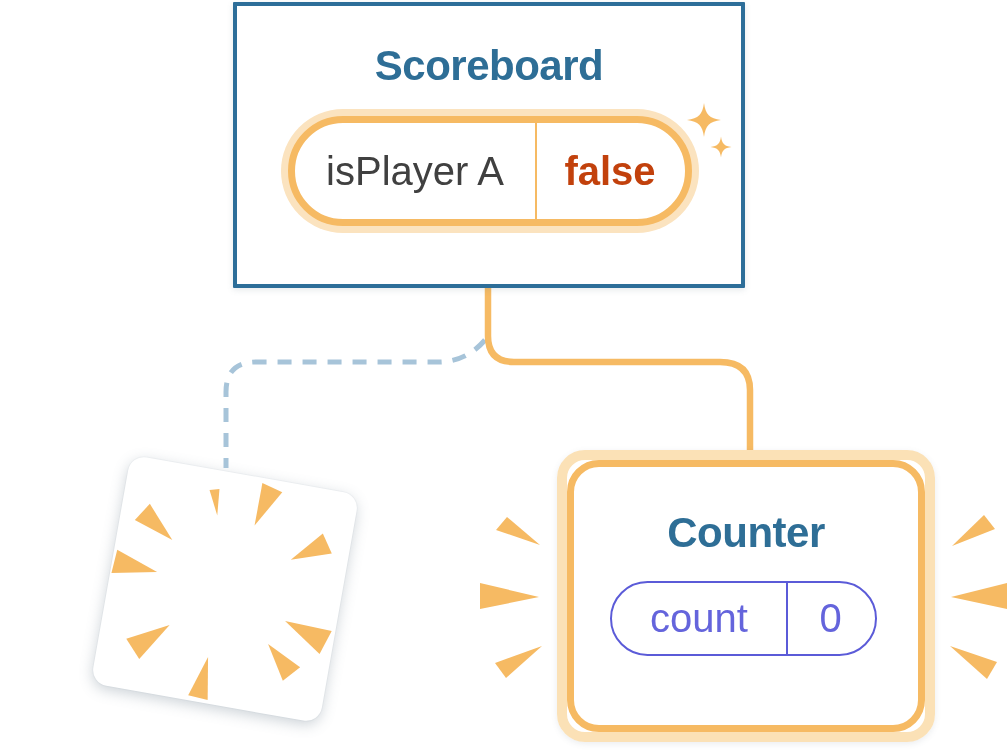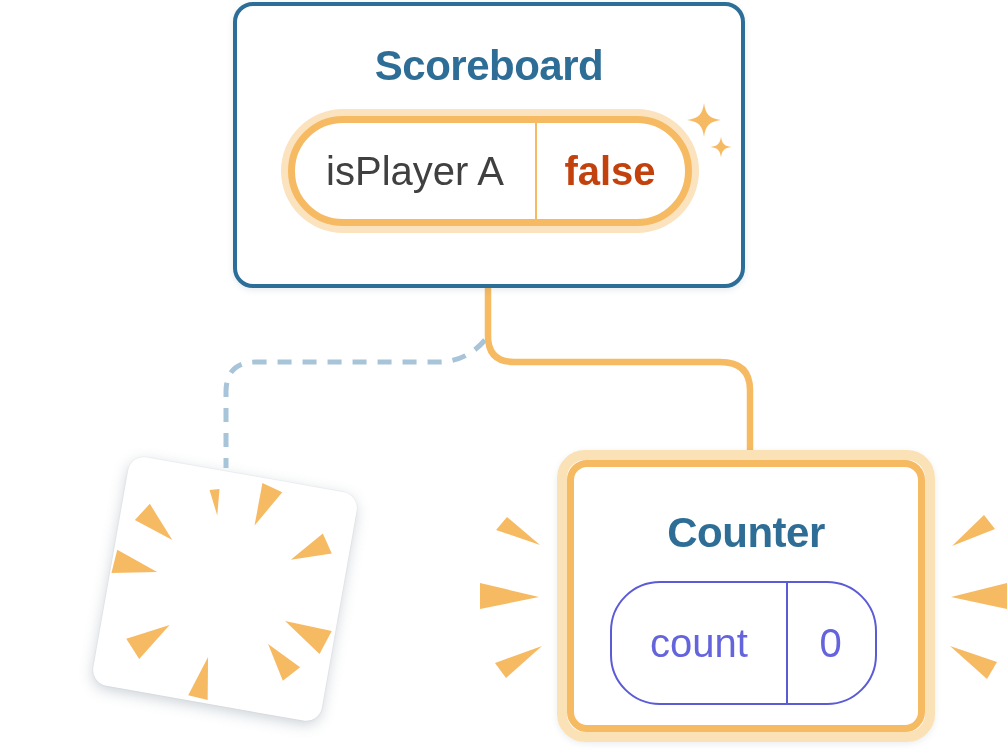--- a/index.html
+++ b/index.html
@@ -5,21 +5,21 @@
   html,body{margin:0;padding:0;background:#ffffff;}
   .canvas{
     position:relative;width:1008px;height:750px;background:#ffffff;overflow:hidden;
     font-family:"Liberation Sans", sans-serif;
   }
   .canvas *{box-sizing:border-box;}
 
   
   .scoreboard-card{
     position:absolute;left:233px;top:2px;width:512px;height:286px;
-    background:#ffffff;border:4px solid #2D6E99;border-radius:20px;
+    background:#ffffff;border:4px solid #2D6E99;border-radius:1px;
     box-shadow:0 2px 6px rgba(90,110,120,.15);z-index:3;
   }
   .card-title{
     position:absolute;left:0;right:0;text-align:center;
     font-size:42px;font-weight:600;letter-spacing:-0.5px;color:#2E6E96;
   }
   .scoreboard-card .card-title{top:36px;}
 
   .state-pill{
     position:absolute;display:flex;align-items:stretch;background:#ffffff;
@@ -49,25 +49,25 @@
   .burst-svg{position:absolute;left:0;top:0;}
 
   
   .counter-card{
     position:absolute;left:557px;top:450px;width:378px;height:292px;
     border:10px solid #FBE1B6;border-radius:28px;background:transparent;
     box-shadow:0 2px 6px rgba(90,110,120,.12);z-index:3;
   }
   .counter-card-inner{
     position:relative;width:100%;height:100%;
-    border:7px solid #F6BA63;border-radius:20px;background:#ffffff;
+    border:7px solid #F6BA63;border-radius:32px;background:#ffffff;
   }
   .counter-card .card-title{top:42px;}
   .counter-pill{
-    left:36px;top:114px;width:267px;height:124px;
+    left:36px;top:114px;width:267px;height:75px;
     border:2px solid #5B5BD8;border-radius:50px;
   }
   .counter-pill .pill-cell{color:#6464DC;}
   .counter-pill .cell-name{width:174px;}
   .counter-pill .cell-value{width:85px;}
   .counter-pill .pill-divider{background:#5B5BD8;}
 
   
   .overlay{position:absolute;left:0;top:0;z-index:2;pointer-events:none;}
 </style>

